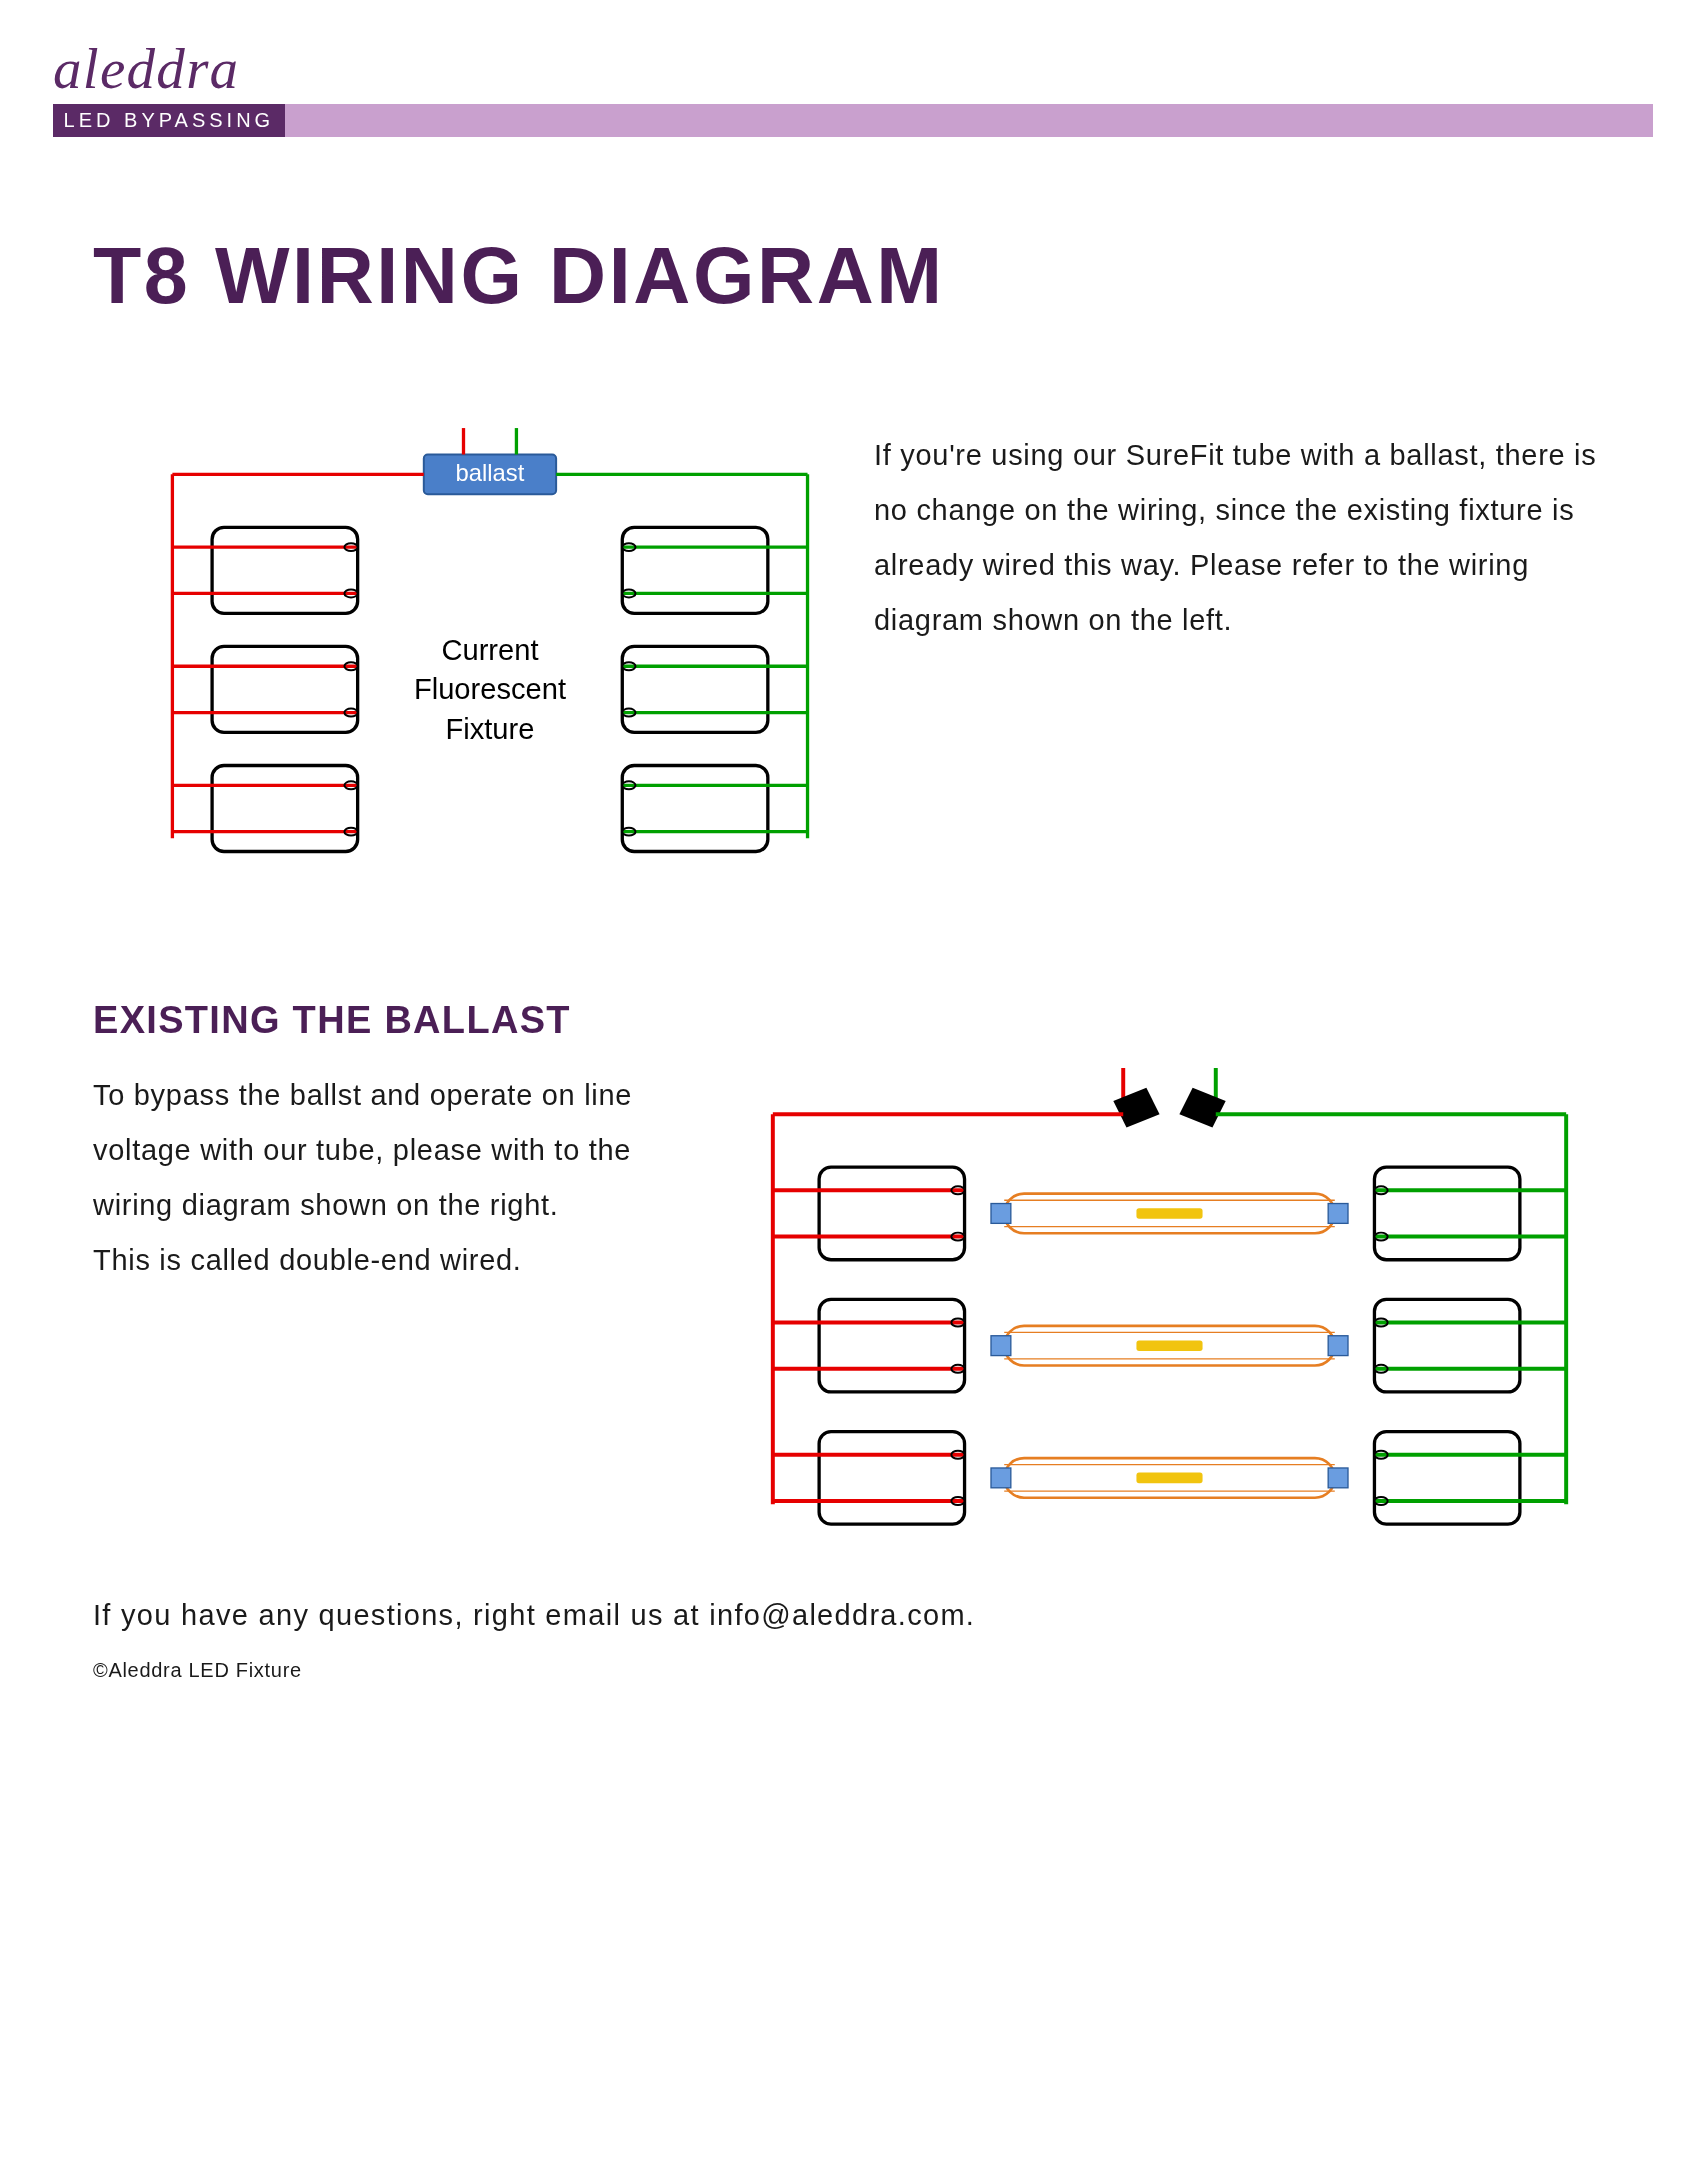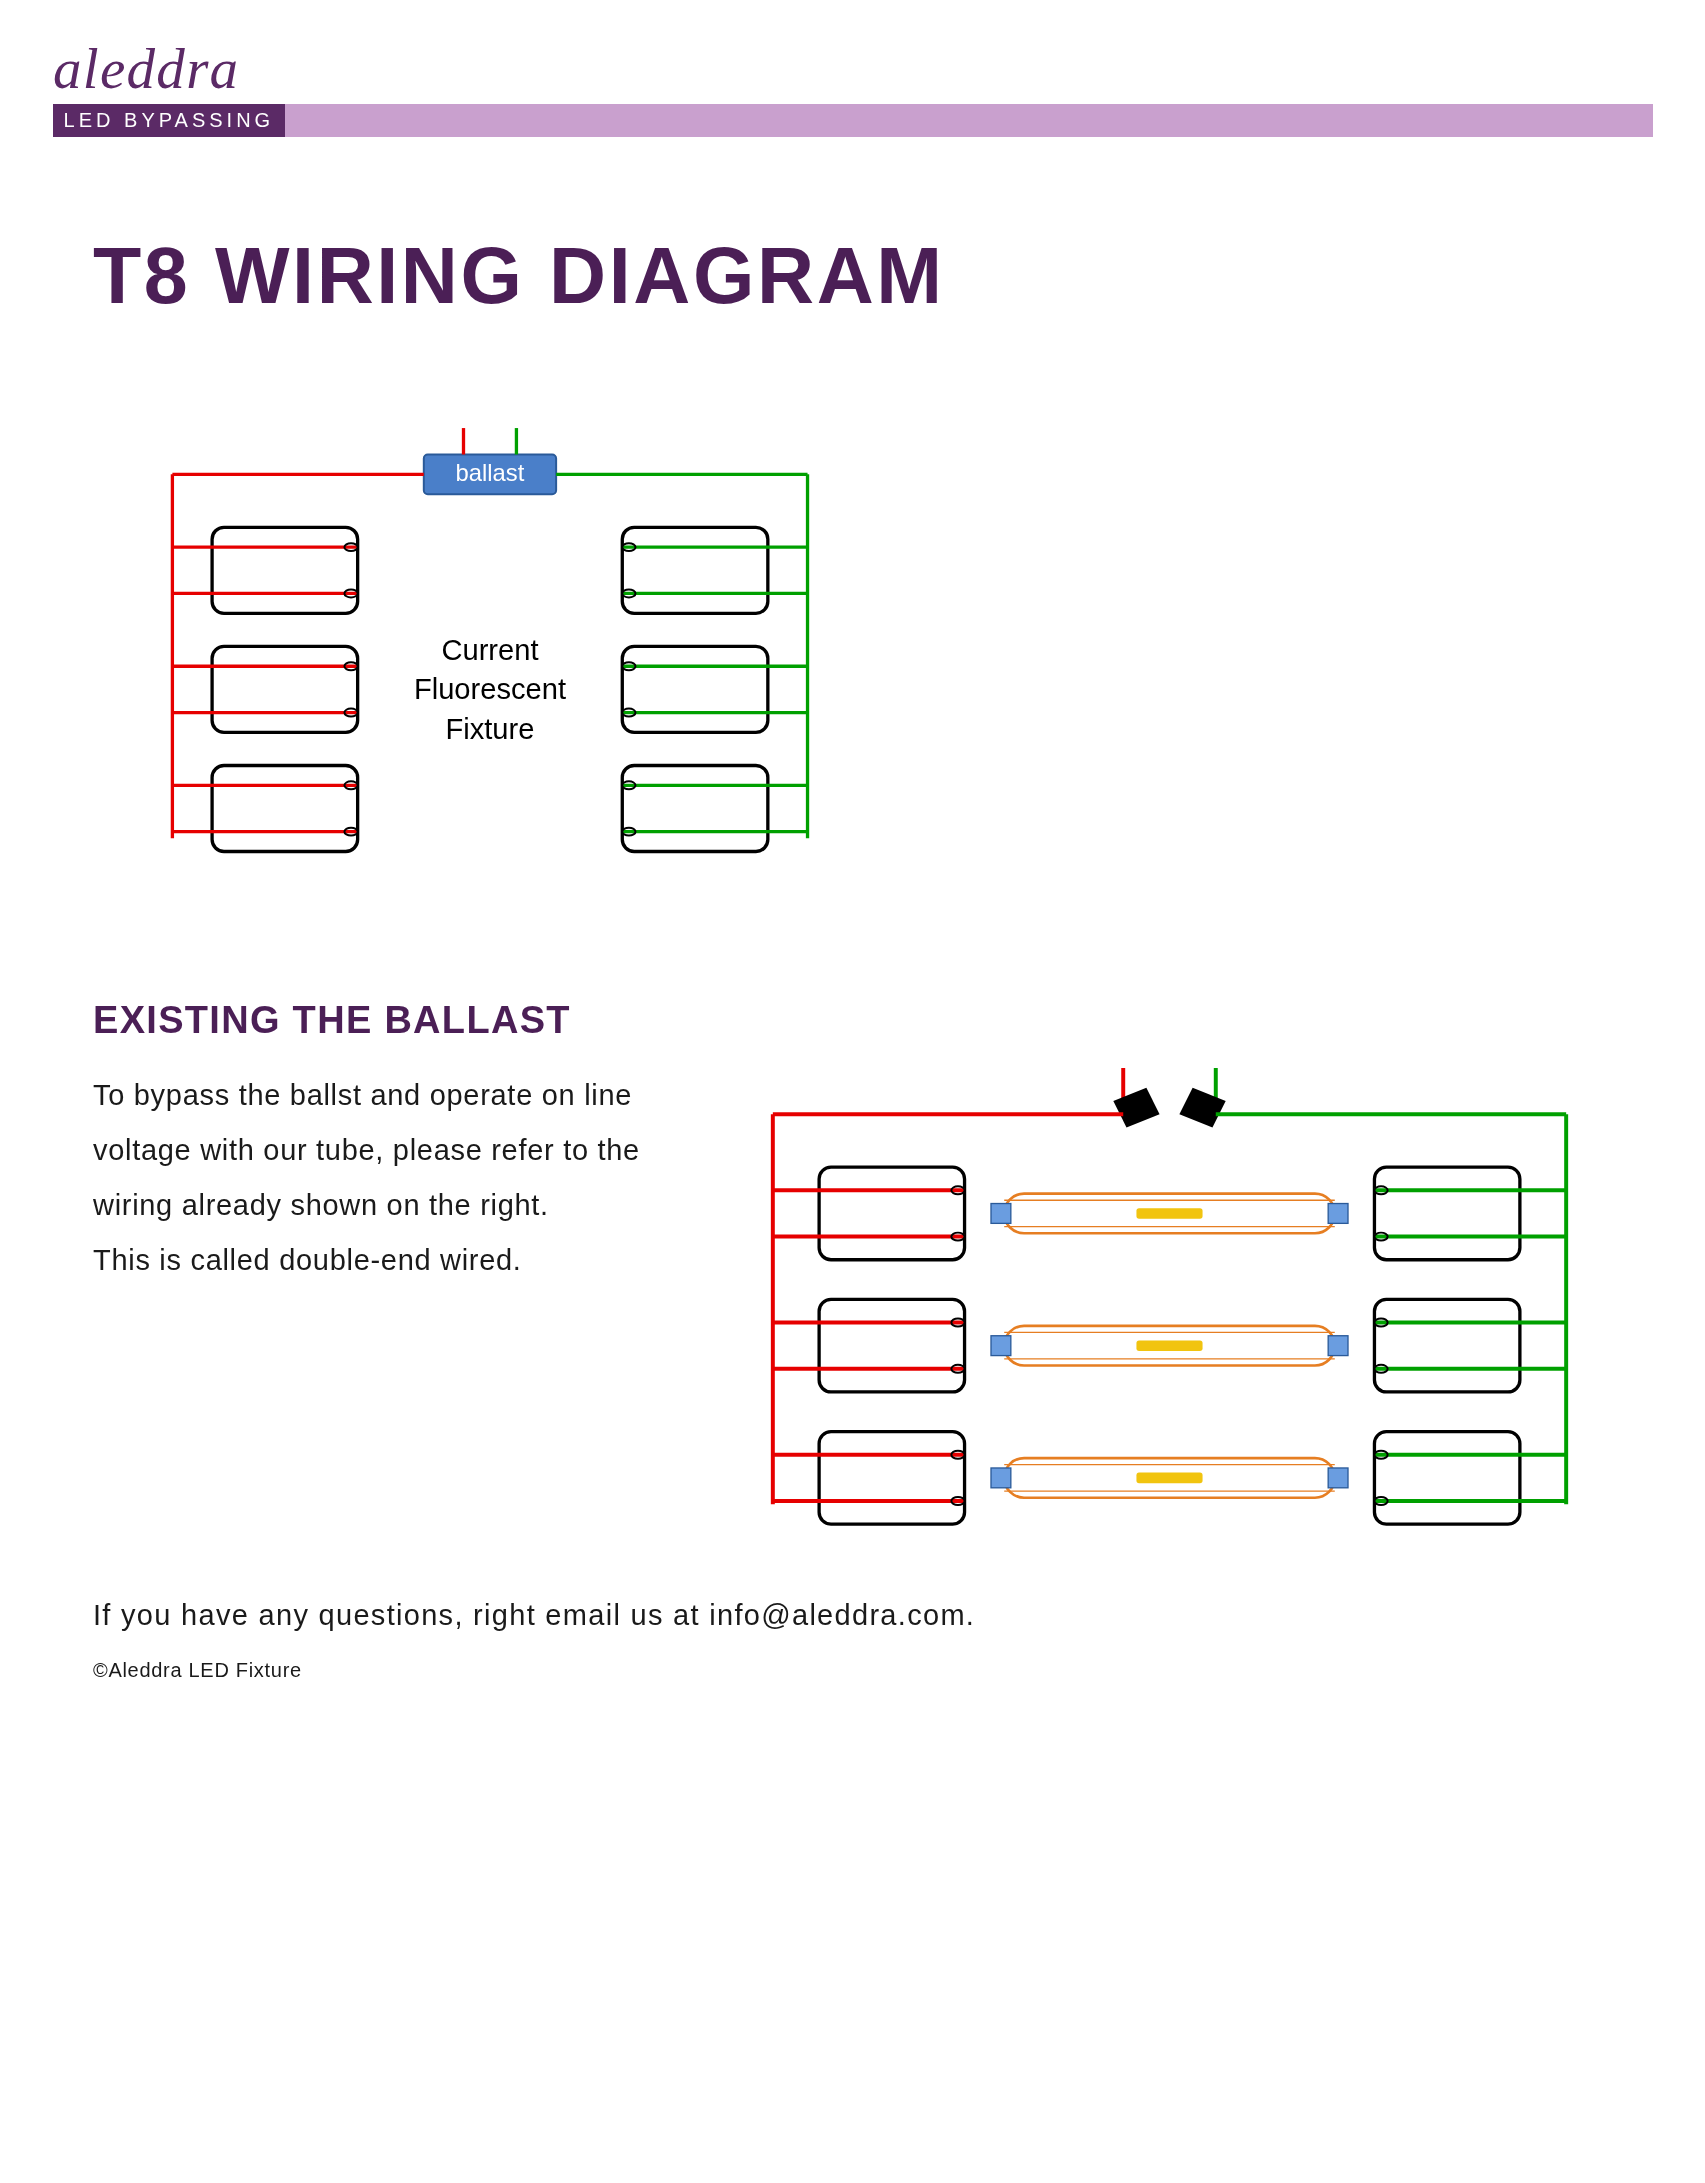--- a/index.html
+++ b/index.html
@@ -153,26 +153,27 @@
           <line x1="800" y1="610" x2="1080" y2="610" stroke="#00a000" stroke-width="5"></line>
           <ellipse cx="810" cy="540" rx="10" ry="6" fill="none" stroke="#000" stroke-width="3"></ellipse>
           <ellipse cx="810" cy="610" rx="10" ry="6" fill="none" stroke="#000" stroke-width="3"></ellipse>
         </g>
 
         <text x="600" y="350" font-size="44" fill="#000" text-anchor="middle" font-family="Arial">Current</text>
         <text x="600" y="410" font-size="44" fill="#000" text-anchor="middle" font-family="Arial">Fluorescent</text>
         <text x="600" y="470" font-size="44" fill="#000" text-anchor="middle" font-family="Arial">Fixture</text>
       </svg>
     </div>
+    <div class="section-text">If you're using our SureFit tube with a ballast, there is no change on the wiring, since the existing fixture is already wired this way. Please refer to the wiring diagram shown on the left.</div>
   </div>
 
   <h2 class="section-title">EXISTING THE BALLAST</h2>
   <div class="section" style="margin-bottom:53px;">
     <div class="section-text" style="width:635px;">
-      <div style="white-space:pre-line;">To bypass the ballst and operate on line voltage with our tube, please refer to the wiring already shown on the right.
+      <div style="white-space:pre-line;">To bypass the ballst and operate on line voltage with our tube, please with to the wiring diagram shown on the right.
 This is called double-end wired.</div>
     </div>
     <div class="diagram">
       <svg width="887" height="476" viewBox="0 0 1340 720">
 
         <line x1="600" y1="0" x2="600" y2="70" stroke="#e60000" stroke-width="6"></line>
         <line x1="740" y1="0" x2="740" y2="70" stroke="#00a000" stroke-width="6"></line>
         <polygon points="585,50 635,30 655,70 605,90" fill="#000"></polygon>
         <polygon points="755,50 705,30 685,70 735,90" fill="#000"></polygon>
 

